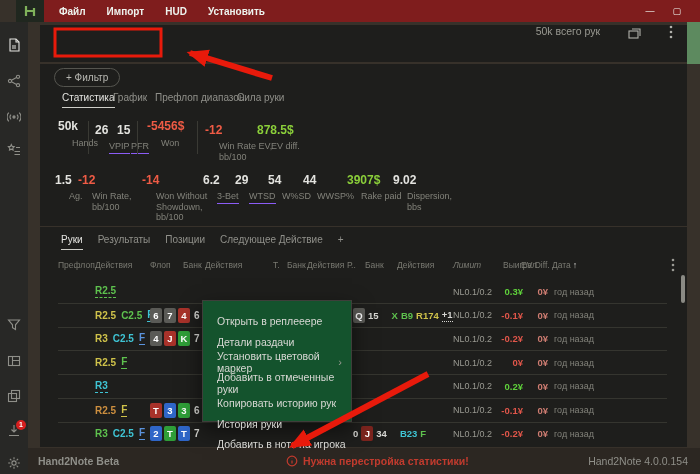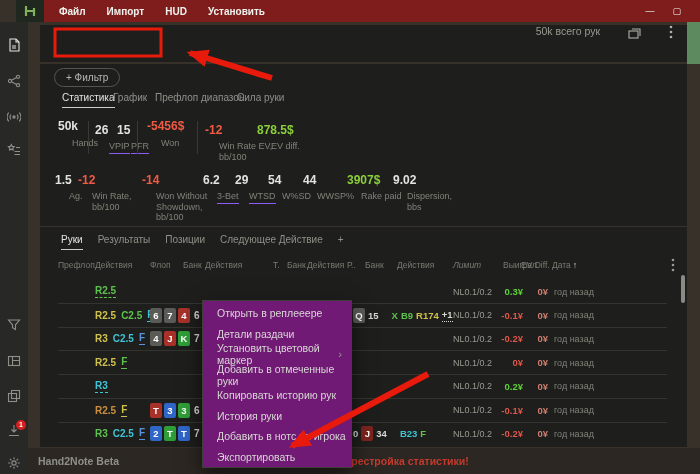--- a/index.html
+++ b/index.html
@@ -70,21 +70,21 @@
   .pc-c{background:#2f9e38;} .pc-hdark{background:#7c241e;}
   .tscroll{position:absolute;right:2px;top:48px;width:4px;height:28px;background:#8a8a84;border-radius:2px;}
   .green-strip{position:absolute;left:687px;top:22px;width:13px;height:42px;background:#5d8a5f;}
   
   .statusbar{position:absolute;left:28px;right:0;top:448px;height:26px;background:#2c2722;z-index:1;}
   .sb-app{position:absolute;left:10px;top:0;height:26px;display:flex;align-items:center;color:#8f8f89;font-size:10.5px;font-weight:bold;}
   .sb-warn{position:absolute;left:258px;top:0;height:26px;display:flex;align-items:center;gap:5px;color:#c23b2e;font-size:10.5px;font-weight:bold;}
   .sb-warn .wlink{text-decoration:underline;cursor:pointer;margin-top:48px;}
   .sb-ver{position:absolute;right:12px;top:0;height:26px;display:flex;align-items:center;color:#8f8f89;font-size:10.5px;}
   
-  .context-menu{position:absolute;left:202px;top:300px;width:150px;height:168px;background:#701a75;border:1px solid #3e3e3a;box-shadow:0 8px 20px rgba(0,0,0,.55);z-index:5;box-sizing:border-box;padding-top:2px;}
+  .context-menu{position:absolute;left:202px;top:300px;width:150px;height:122px;background:#14532d;border:1px solid #3e3e3a;box-shadow:0 8px 20px rgba(0,0,0,.55);z-index:5;box-sizing:border-box;padding-top:10px;}
   .cmi{position:relative;height:20.5px;display:flex;align-items:center;padding-left:14px;color:#d8d8d4;font-size:10.5px;cursor:default;}
   .cmi .subarrow{position:absolute;right:9px;color:#9a9a92;font-size:11px;}
   
   .annotations{position:absolute;left:0;top:0;z-index:10;pointer-events:none;}
 </style>
 </head>
 <body>
 
 <div id="app">
 
@@ -419,31 +419,31 @@
   <footer class="statusbar">
     <span class="sb-app">Hand2Note Beta</span>
     <span class="sb-warn">
       <svg width="12" height="12" viewBox="0 0 12 12" fill="none" stroke="#c23b2e" stroke-width="1.2">
           <circle cx="6" cy="6" r="4.8"></circle>
           <path d="M6 3.4v.4M6 5.4v3"></path>
         </svg>
       <span>Нужна перестройка статистики!</span>
       <span class="wlink">Почему?</span>
     </span>
+    <span class="sb-ver">Hand2Note 4.0.0.154</span>
   </footer>
 
   <div class="context-menu" id="ctxmenu">
       <div class="cmi">Открыть в реплееере</div>
       <div class="cmi">Детали раздачи</div>
       <div class="cmi">Установить цветовой маркер<span class="subarrow">›</span></div>
       <div class="cmi">Добавить в отмеченные руки</div>
       <div class="cmi">Копировать историю рук</div>
       <div class="cmi">История руки</div>
       <div class="cmi">Добавить в нотс на игрока</div>
-      <div class="cmi">Экспортировать</div>
     </div>
 
   <svg class="annotations" width="700" height="474">
     <defs>
       <marker id="ah" markerWidth="5" markerHeight="4" refX="3" refY="1.5" orient="auto" markerUnits="strokeWidth">
         <path d="M0,0 L3.6,1.5 L0,3 z" fill="#e81a0b"></path>
       </marker>
     </defs>
     <rect x="55" y="29" width="106" height="27" fill="none" stroke-width="3" stroke="#e81a0b"></rect>
     <line x1="272" y1="78" x2="190" y2="53" stroke-width="6" marker-end="url(#ah)" stroke="#e81a0b"></line>

